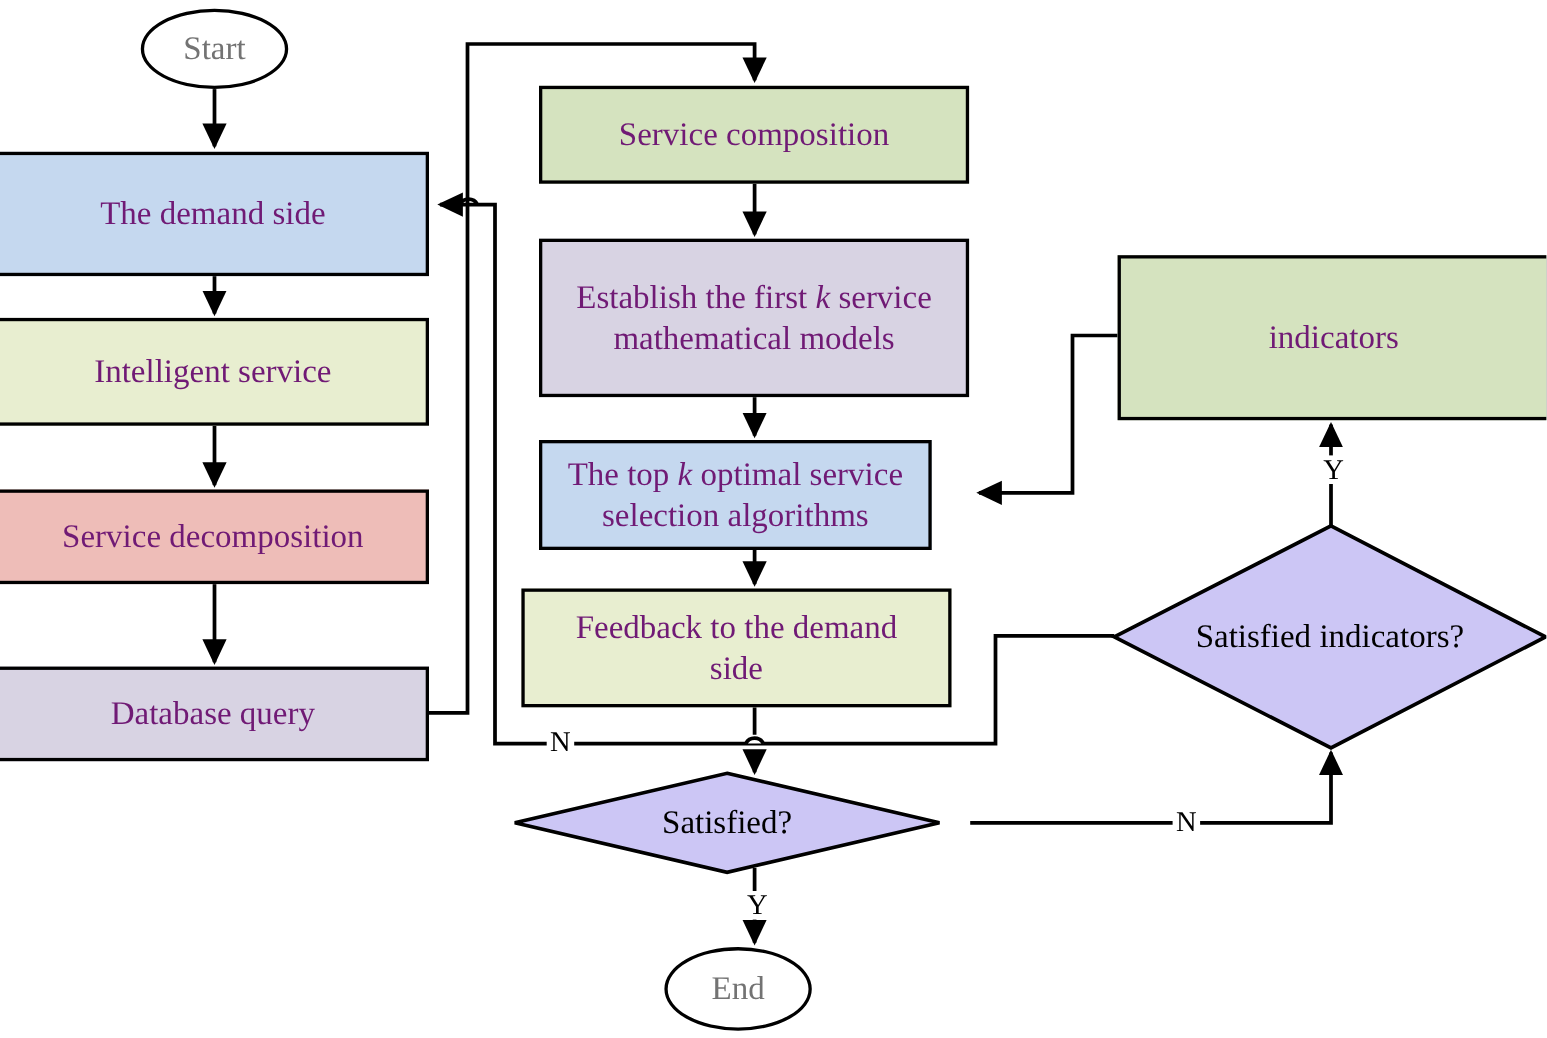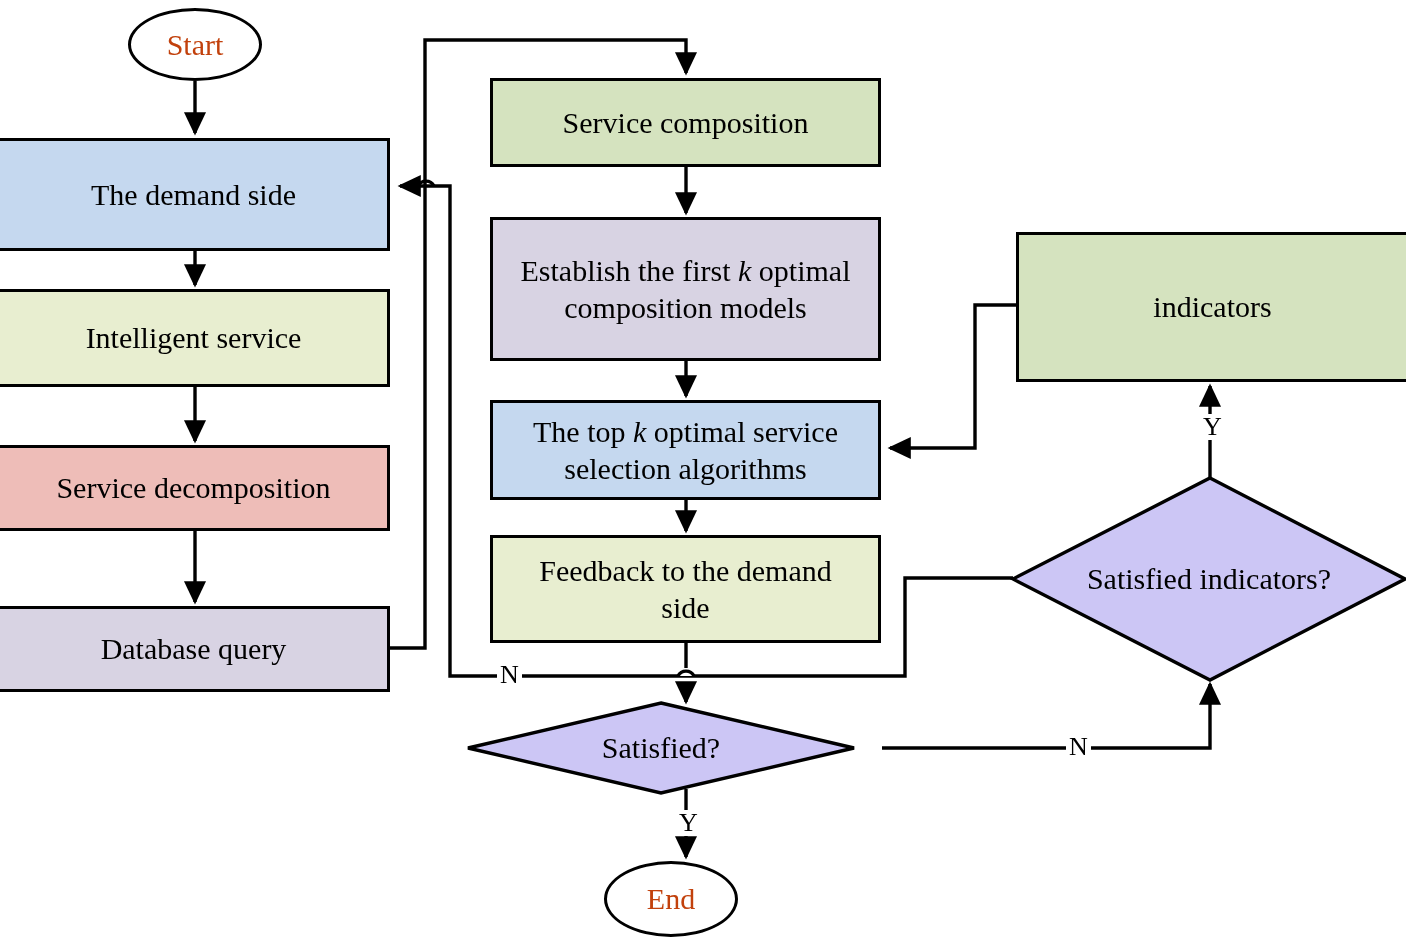--- a/index.html
+++ b/index.html
@@ -23,37 +23,37 @@
     pointer-events: none;
   }
   .node {
     position: absolute;
     box-sizing: border-box;
     border: 3px solid #000000;
     display: flex;
     align-items: center;
     justify-content: center;
     text-align: center;
-    color: #000000;
+    color: #701a75;
     font-size: 30px;
     line-height: 1.24;
     padding: 18px 8px;
   }
   .node .txt { display: block; }
   .term {
     position: absolute;
     box-sizing: border-box;
     border: 3px solid #000000;
     border-radius: 50%;
     background: #ffffff;
     display: flex;
     align-items: center;
     justify-content: center;
     font-size: 30px;
-    color: #c2410c;
+    color: #737373;
   }
   .diamond-wrap {
     position: absolute;
   }
   .diamond-wrap svg { position: absolute; left: 0; top: 0; }
   .diamond-label {
     position: absolute;
     left: 0; top: 0;
     width: 100%;
     height: 100%;
@@ -147,31 +147,31 @@
   <div class="node" style="left:-3px; top:606px; width:393px; height:86px; background:#d8d3e3;">
     <span class="txt">Database query</span>
   </div>
 
   <div class="node" style="left:490px; top:78px; width:391px; height:89px; background:#d5e3bf;">
     <span class="txt">Service composition</span>
   </div>
 
   <div class="node" style="left:490px; top:217px; width:391px; height:144px; background:#d8d3e3;">
     <span>
-      <span>Establish the first </span><span class="ital">k</span><span> optimal composition models</span>
-    </span>
-  </div>
-
-  <div class="node" style="left:490px; top:400px; width:391px; height:100px; background:#c5d8ef;">
+      <span>Establish the first </span><span class="ital">k</span><span> service mathematical models</span>
+    </span>
+  </div>
+
+  <div class="node" style="left:490px; top:400px; width:357px; height:100px; background:#c5d8ef;">
     <span>
       <span>The top </span><span class="ital">k</span><span> optimal service selection algorithms</span>
     </span>
   </div>
 
-  <div class="node" style="left:490px; top:535px; width:391px; height:108px; background:#e8eed0;">
+  <div class="node" style="left:474px; top:535px; width:391px; height:108px; background:#e8eed0;">
     <span>
       <span class="txt">Feedback to the demand</span>
       <span class="txt">side</span>
     </span>
   </div>
 
   <div class="diamond-wrap" style="left:465px; top:700px; width:392px; height:96px;">
     <svg width="392" height="96" viewBox="0 0 392 96" xmlns="http://www.w3.org/2000/svg">
       <polygon points="196,3 389,48 196,93 3,48" fill="#ccc6f5" stroke="#000000" stroke-width="3.4" stroke-linejoin="miter"></polygon>
     </svg>

